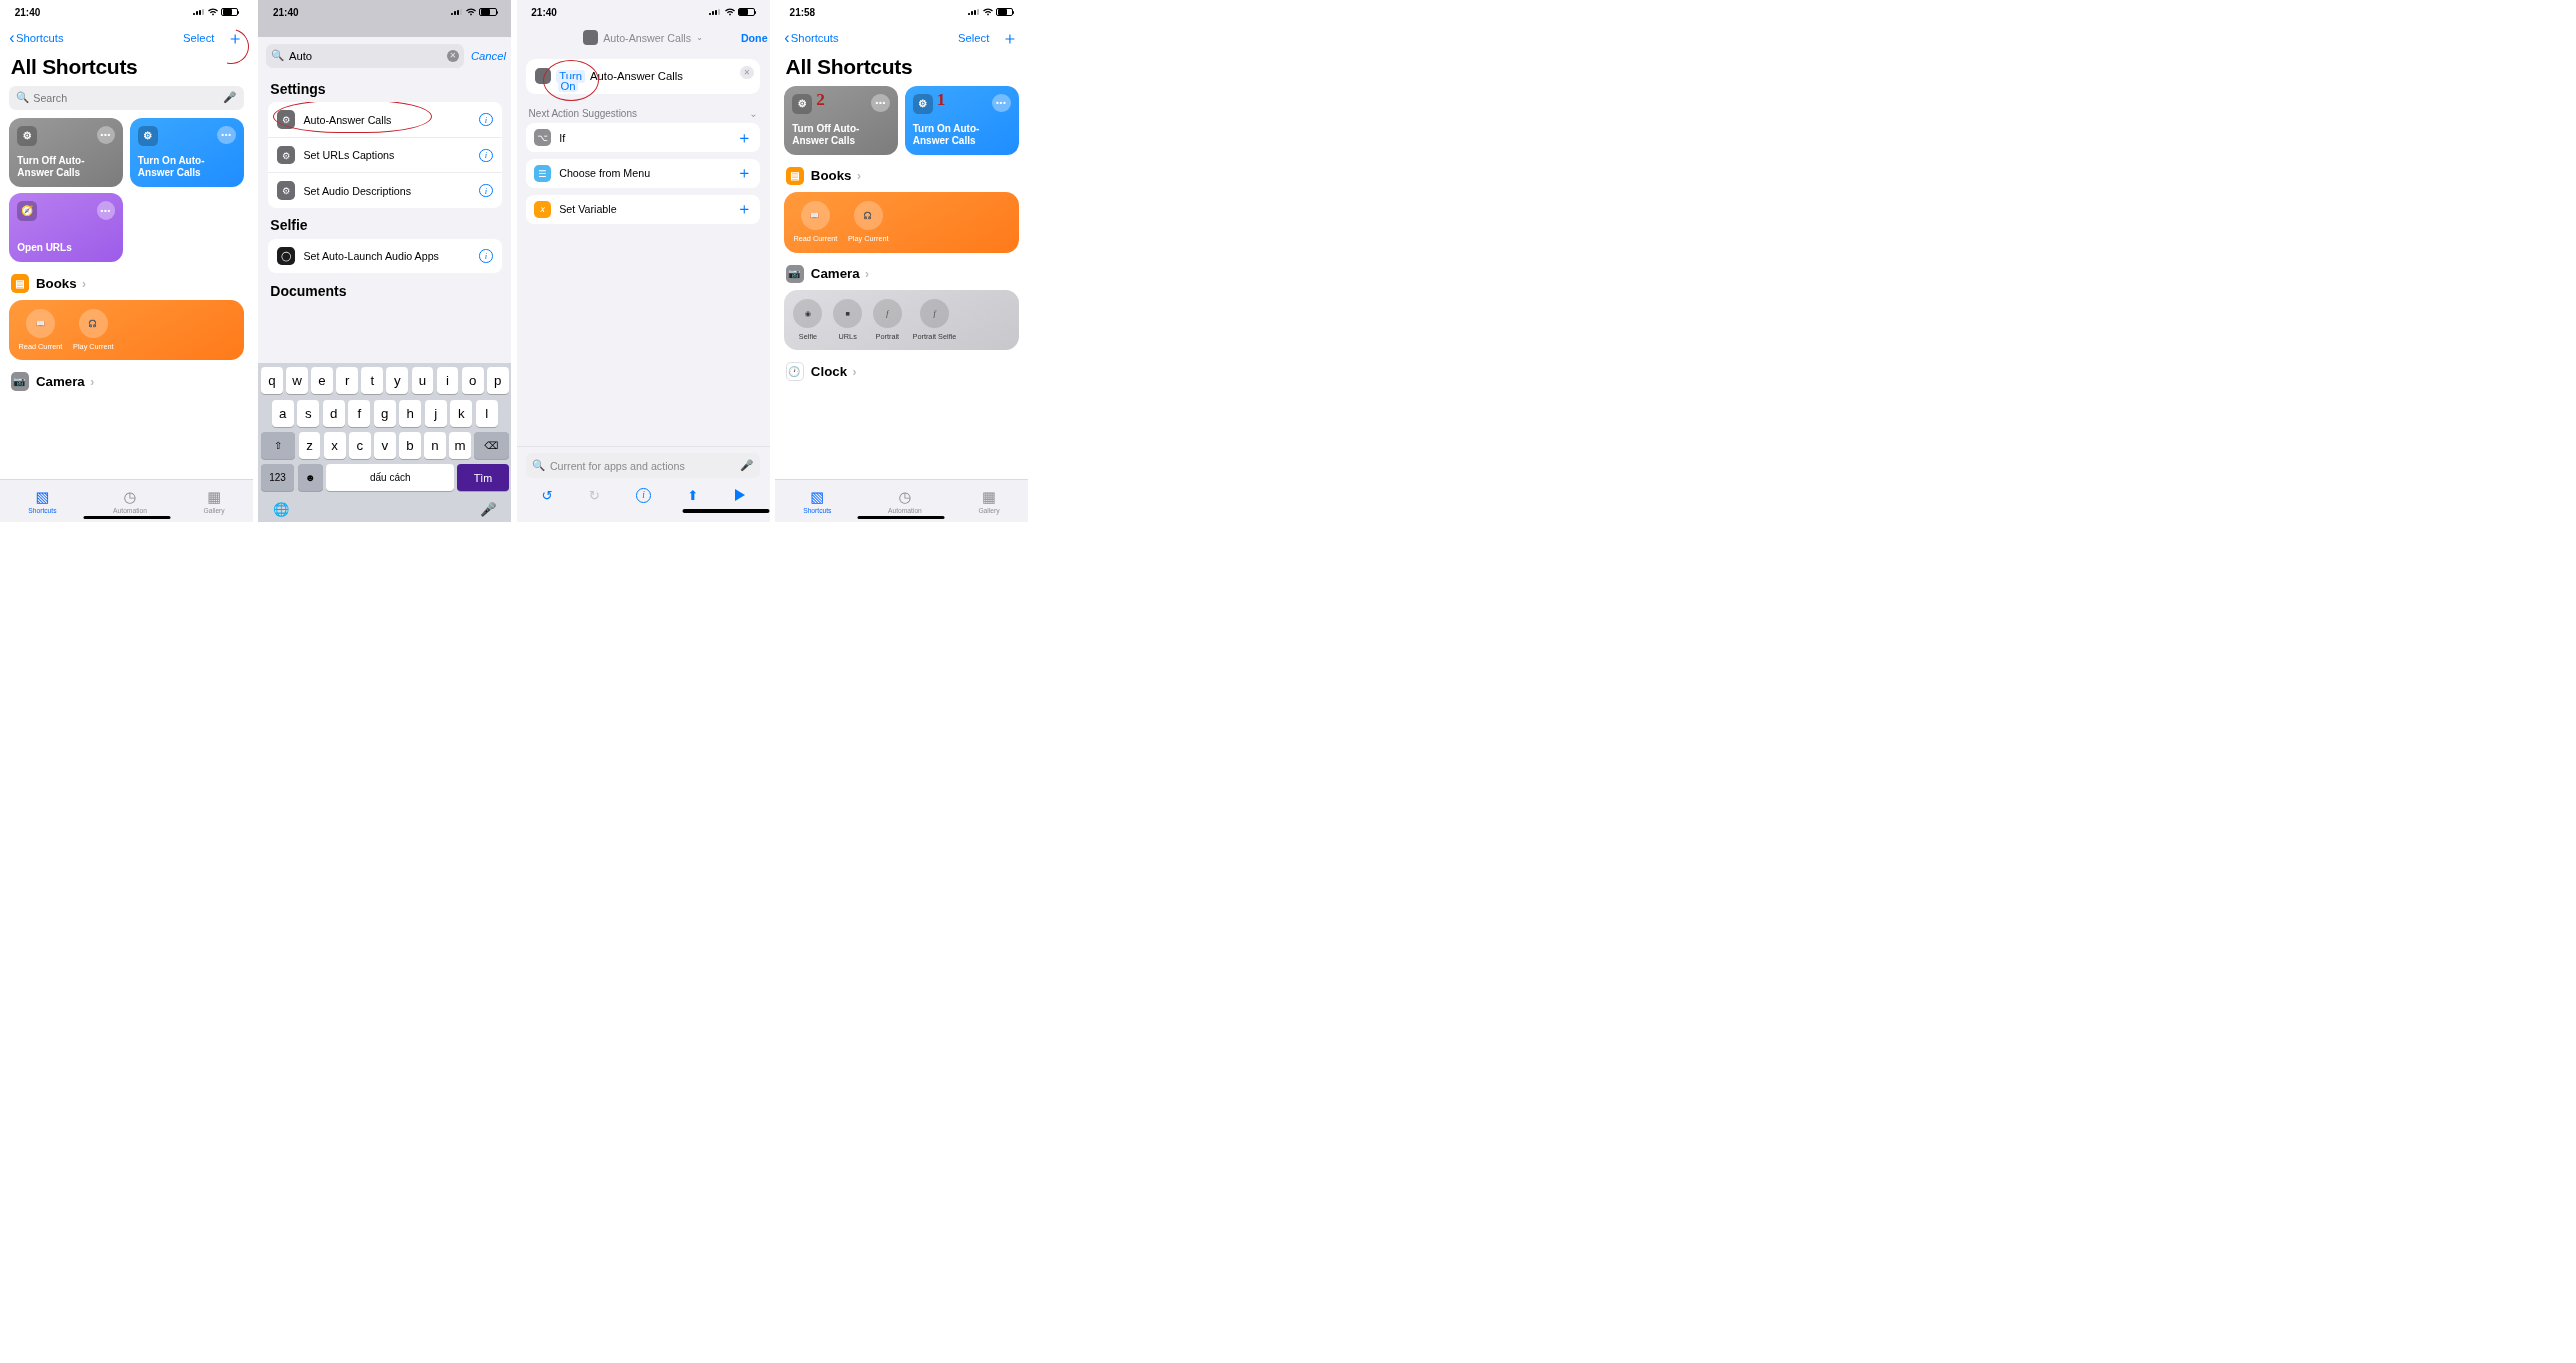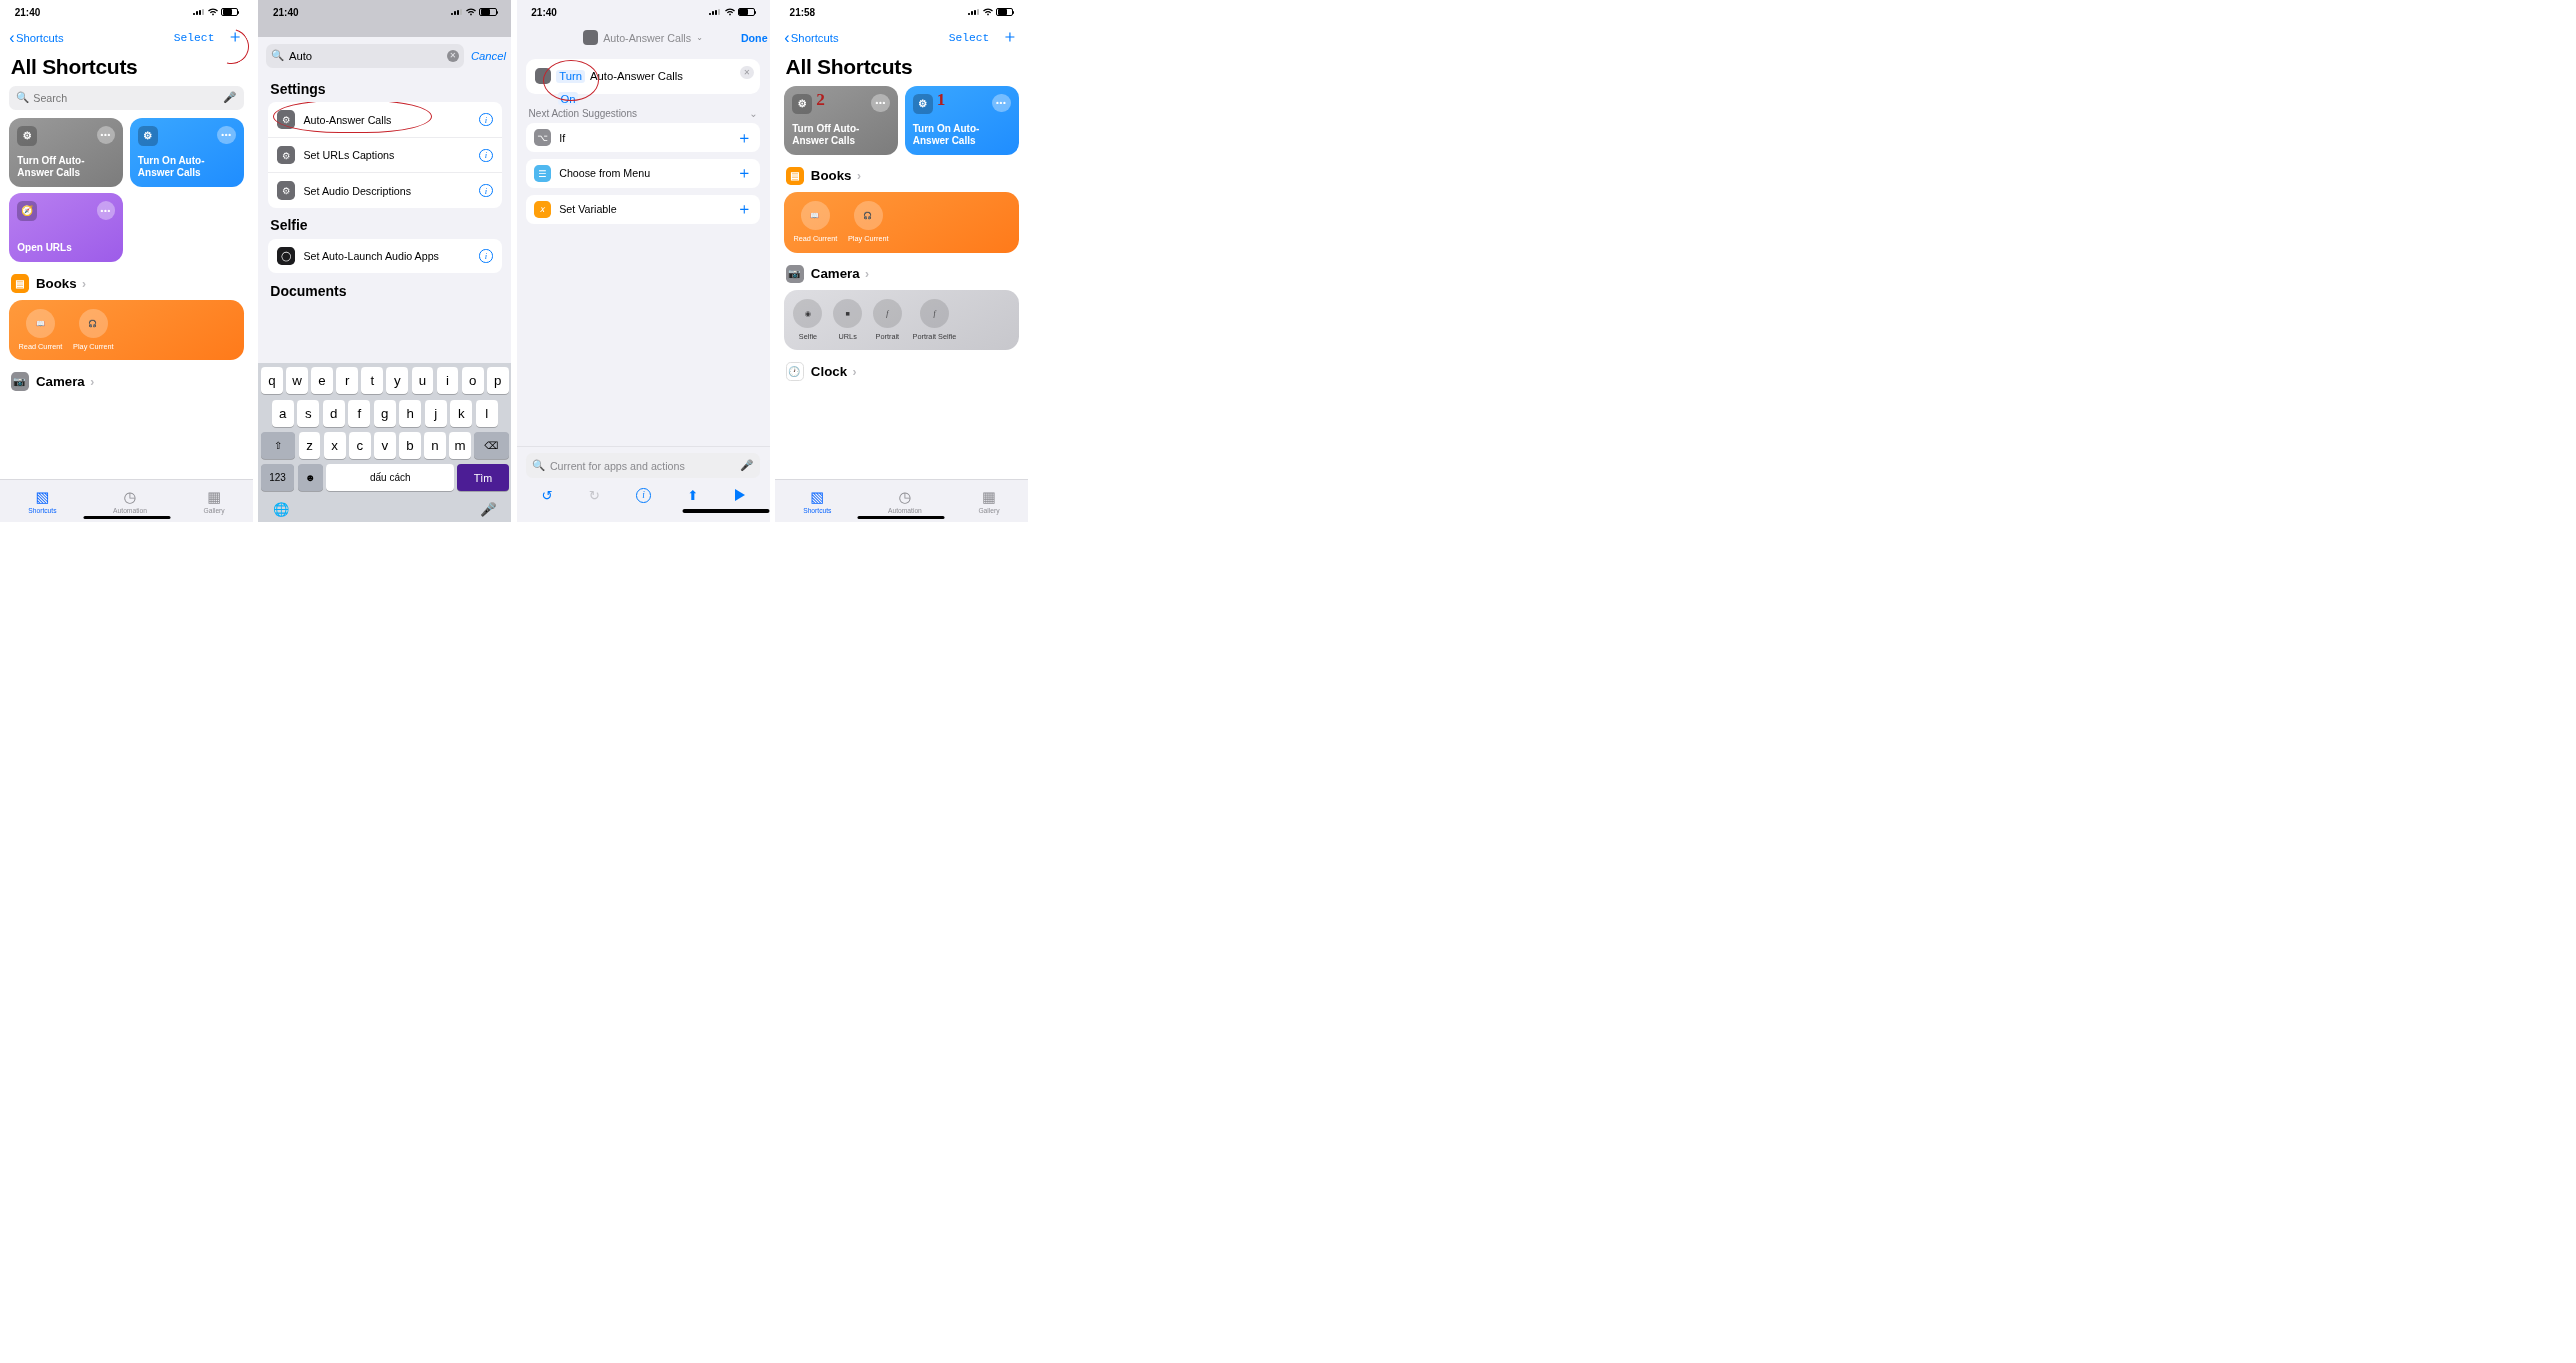--- a/index.html
+++ b/index.html
@@ -44,21 +44,21 @@
   .battery i { position:absolute; left:0.7px; top:0.7px; bottom:0.7px; width:60%; background:#000; border-radius:1px; }
   
   .nav {
     height: 27px;
     display: flex;
     align-items: center;
     justify-content: space-between;
     padding: 0 9.3px;
   }
   .nav-left { display:flex; align-items:center; gap:1.3px; color:#007aff; font-size:11.3px; }
-  .nav-right { display:flex; align-items:center; gap:12px; color:#007aff; font-size:11.3px;font-family:Liberation Mono, monospace; }
+  .nav-right { display:flex; align-items:center; gap:12px; color:#007aff; font-size:11.3px; }
   .chev-l { font-size: 16px; line-height: 1; font-weight:400; }
   .plus { font-size: 17.3px; font-weight: 300; line-height: 0; }
   .bigtitle { font-size: 21px; font-weight: 700; padding: 4px 10.7px 6.7px; letter-spacing: -0.3px; }
   
   .search-pill {
     margin: 0 9.3px 8px;
     background: #eeeef0;
     border-radius: 6.7px;
     height: 24px;
     display: flex;
@@ -455,21 +455,21 @@
     <span class="gear"></span>
     <span>Auto-Answer Calls</span>
     <span class="carv">⌄</span>
     <span class="done">Done</span>
   </div>
 
   <div class="block">
     <span class="gear"></span>
     <span class="tok">Turn</span>
     <span>Auto-Answer Calls</span>
-    <span class="tok" style="position:absolute;left:32px;top:33px">On</span>
+    <span class="tok" style="position:absolute;left:32px;top:20px">On</span>
     <span class="xic">✕</span>
     <span class="redcirc" style="left:17.3px; top:1.3px; width:56px; height:41px;"></span>
     <div style="height:14.7px"></div>
   </div>
 
   <div class="subhdr">
     <span>Next Action Suggestions</span>
     <span style="color:#9c9ca1">⌄</span>
   </div>
   <div class="actrow">

